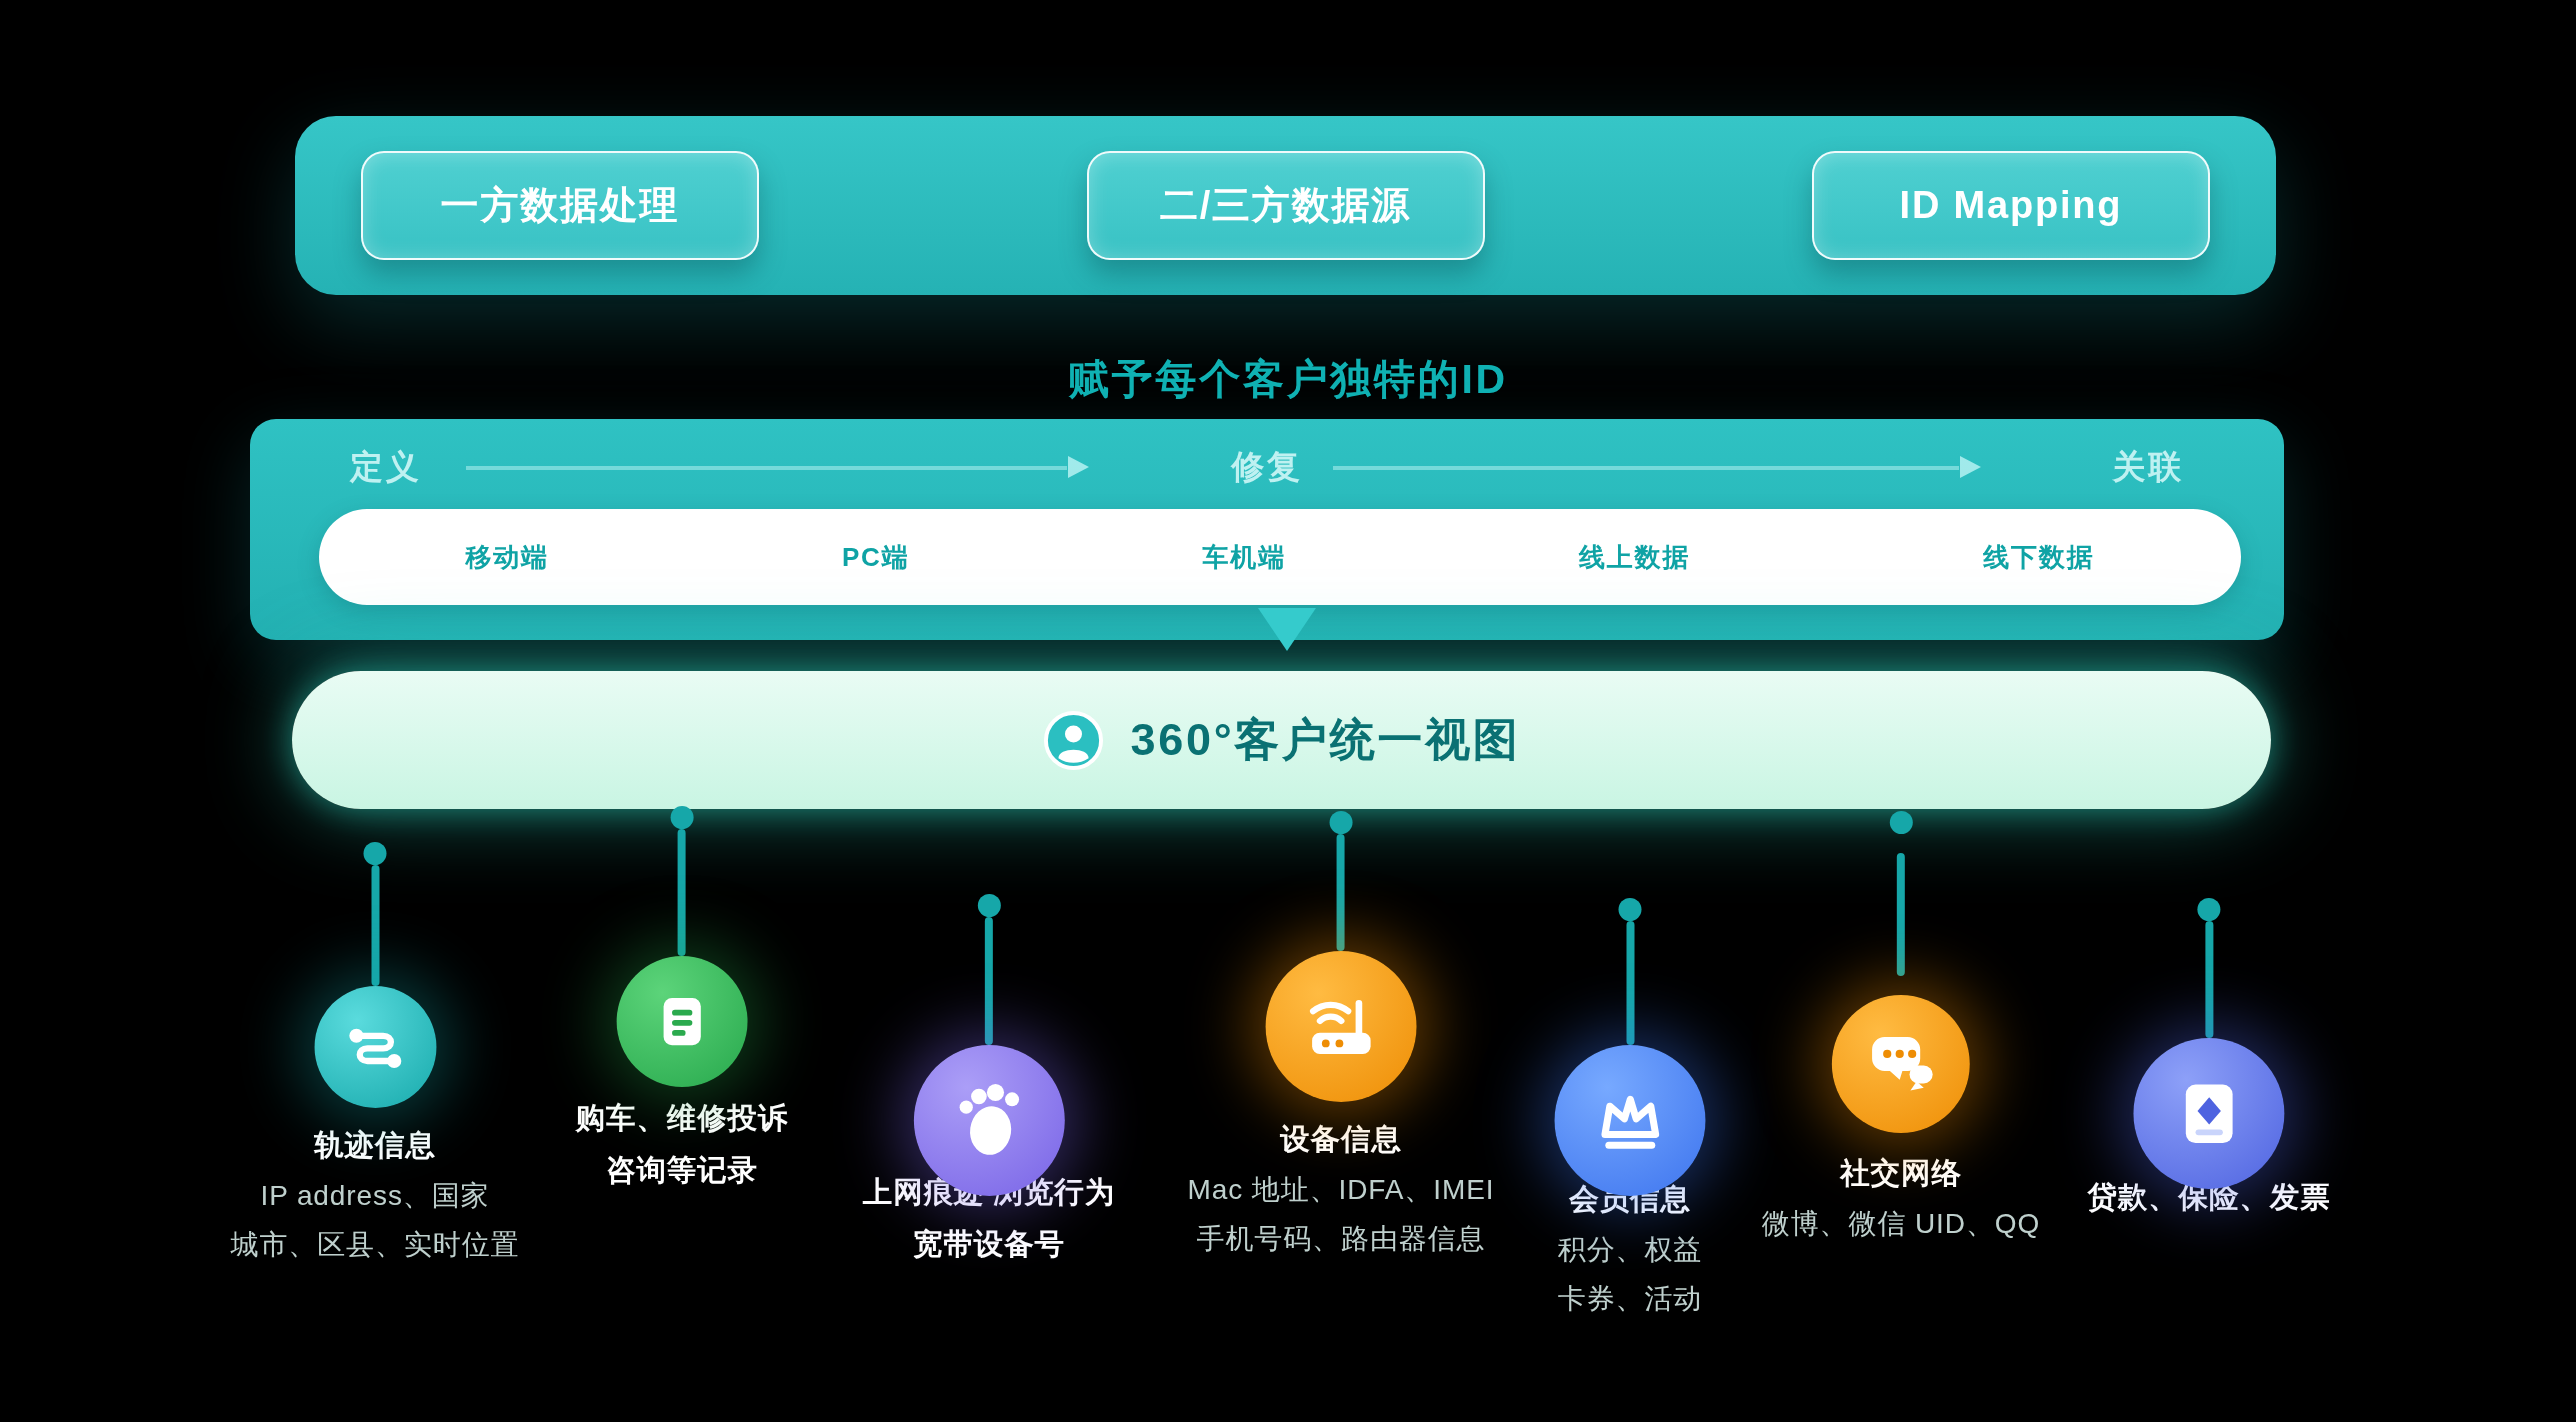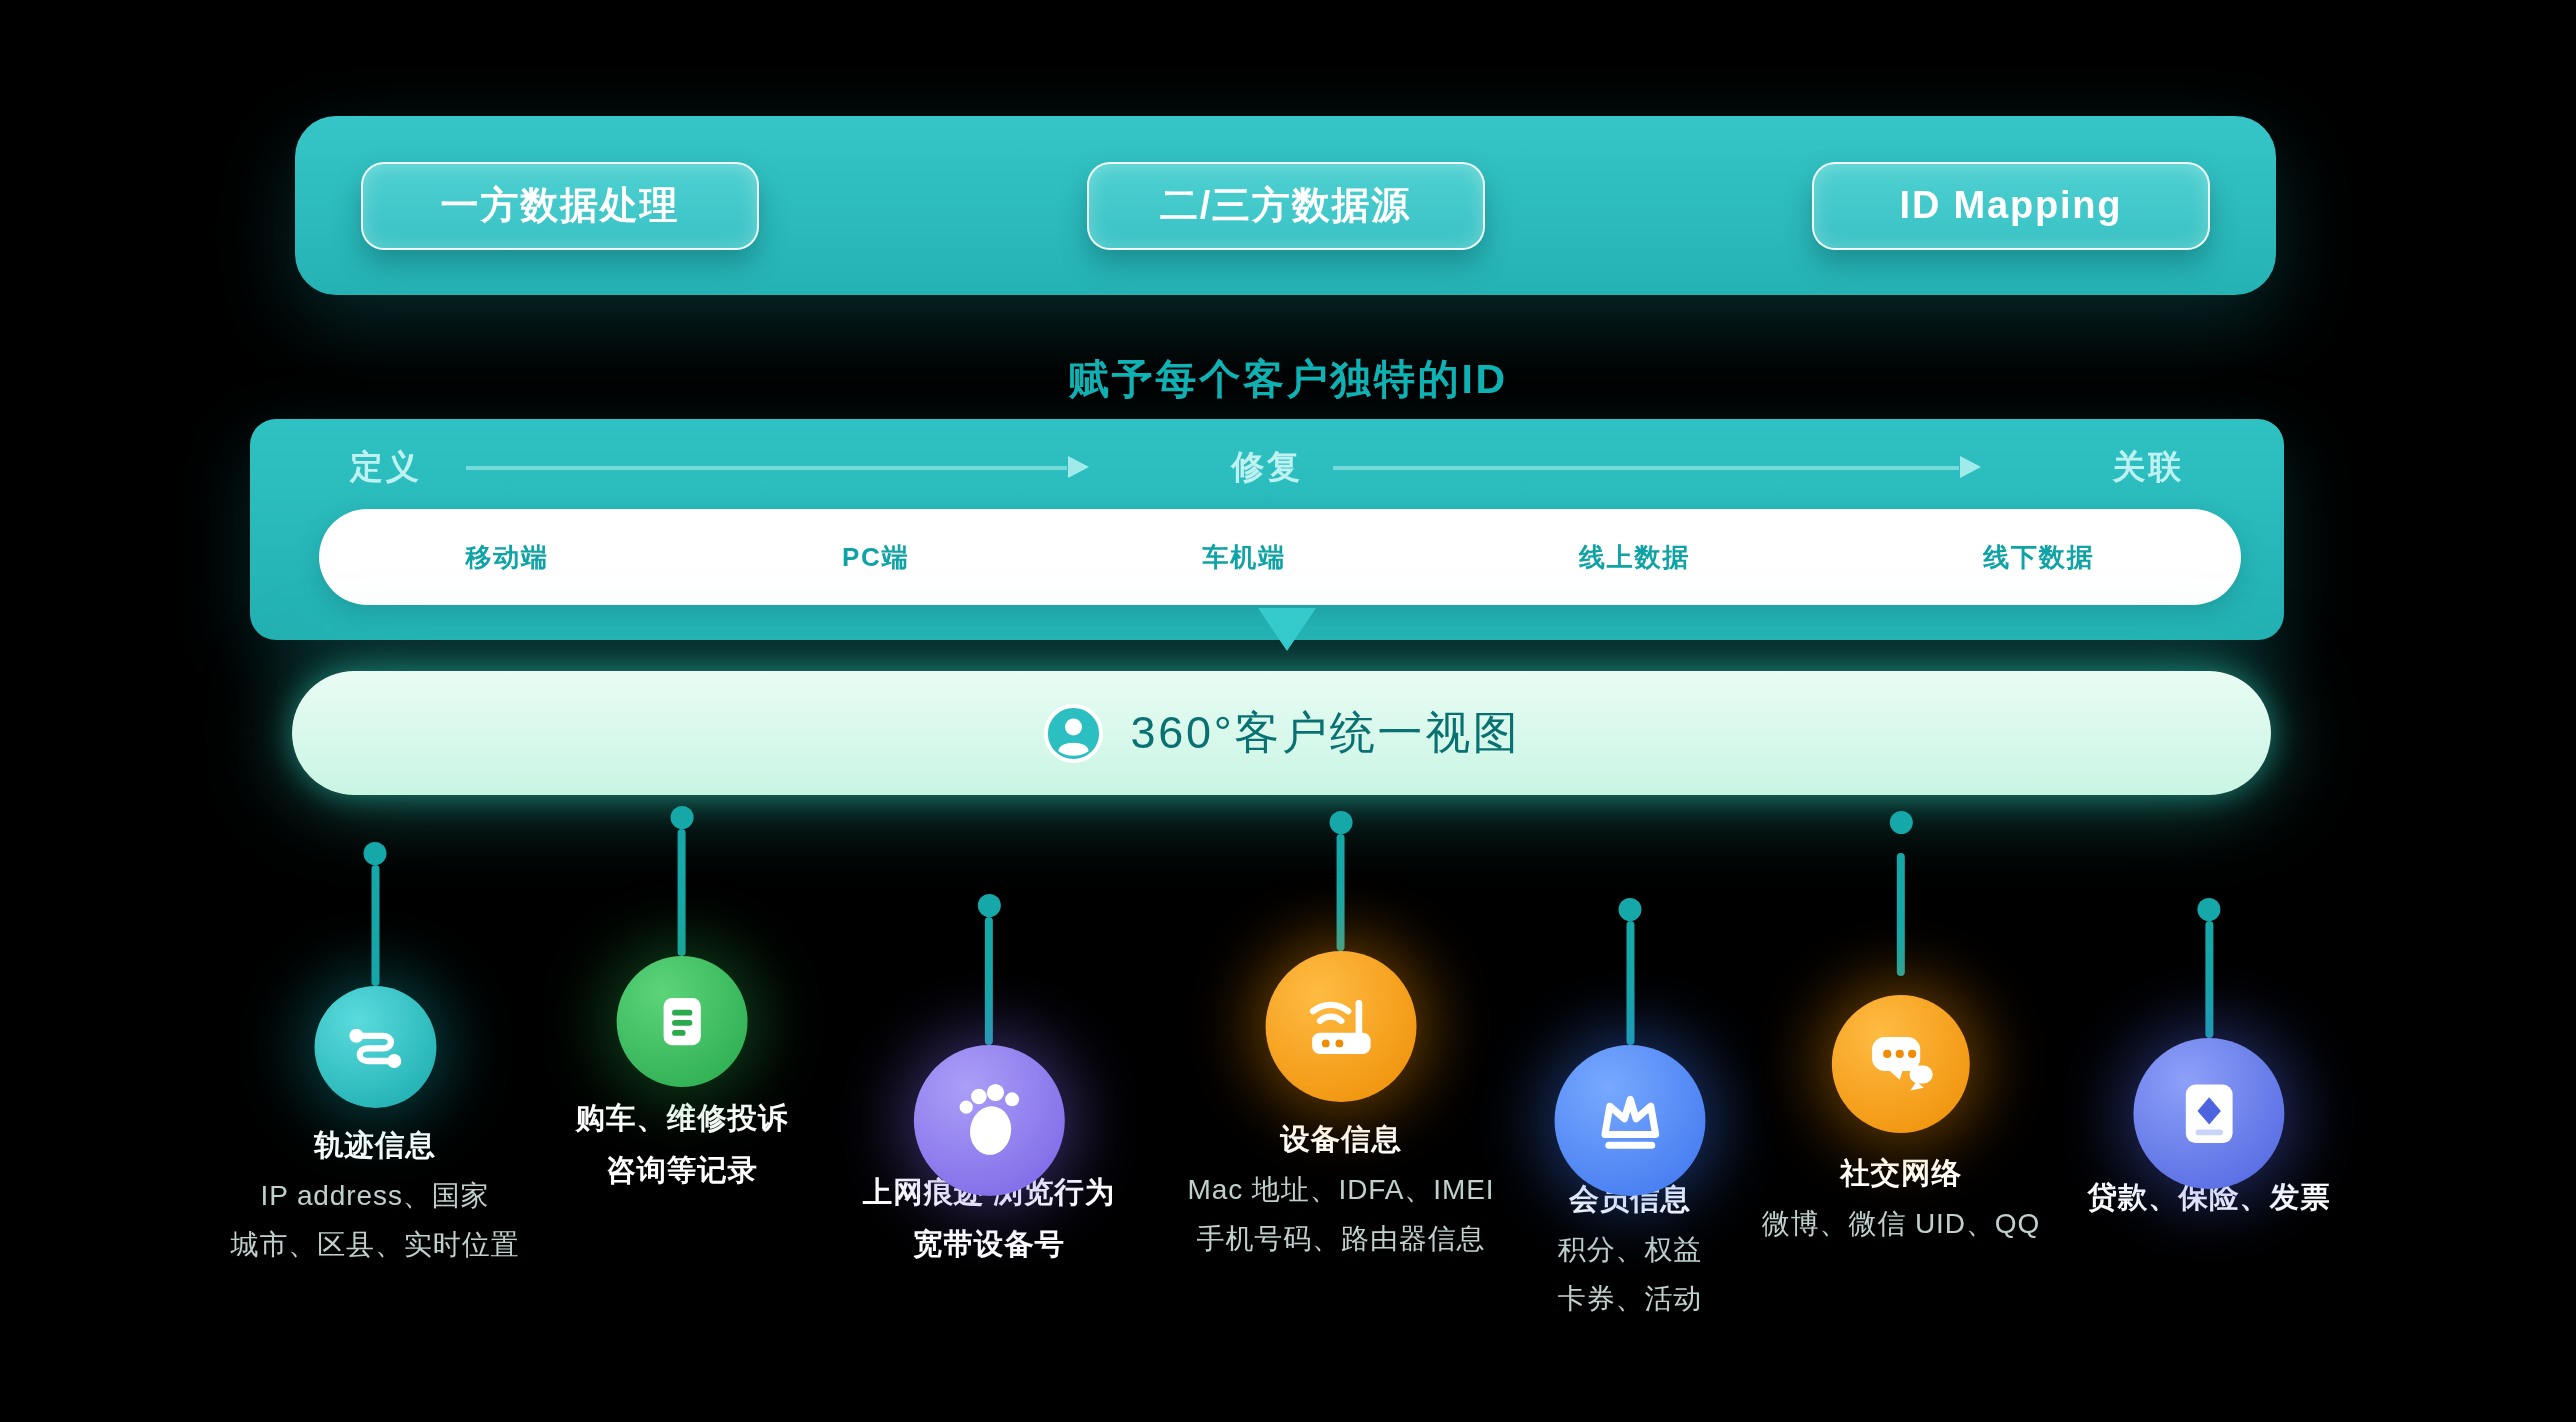--- a/index.html
+++ b/index.html
@@ -11,21 +11,21 @@
 
   
   .top-bar{
     position:absolute;left:295px;top:116px;width:1981px;height:179px;
     border-radius:41px;background:linear-gradient(180deg,#36c6c7,#25b2b4);
     display:flex;align-items:center;justify-content:space-between;
     padding:0 66px;box-sizing:border-box;
     box-shadow:0 27px 81px rgba(25,150,155,.28);
   }
   .pill{
-    min-width:398px;height:88px;border-radius:23px;
+    min-width:398px;height:109px;border-radius:23px;
     background:linear-gradient(180deg,#4fd0d1,#38c2c4);
     border:2.7px solid rgba(255,255,255,.92);
     color:#fff;font-size:38px;font-weight:bold;letter-spacing:1.8px;
     display:flex;align-items:center;justify-content:center;box-sizing:border-box;
     box-shadow:0 14.3px 27px rgba(8,80,84,.38),0 0 19.7px rgba(255,255,255,.28) inset;
     cursor:pointer;
   }
 
   
   .subtitle{
@@ -61,26 +61,26 @@
     box-shadow:0 7.2px 21.5px rgba(10,90,95,.25);
   }
   .down-arrow{
     position:absolute;left:1258px;top:608px;width:0;height:0;z-index:3;
     border-left:29.5px solid transparent;border-right:29.5px solid transparent;
     border-top:43px solid #35cbcc;
   }
 
   
   .unified{
-    position:absolute;left:292px;top:671px;width:1979px;height:124px;
+    position:absolute;left:292px;top:671px;width:1979px;height:138px;
     border-radius:73px;
     background:linear-gradient(180deg,#e9fcf4,#c9f5e3);
     box-shadow:0 0 85px rgba(47,210,190,.5),0 0 30px rgba(47,210,190,.45);
     display:flex;align-items:center;justify-content:center;gap:25px;
-    color:#0a7173;font-size:45px;font-weight:normal;letter-spacing:2.7px;
+    color:#0a7173;font-size:45px;font-weight:bold;letter-spacing:2.7px;
   }
   .uv-icon{width:63px;height:63px;flex:0 0 auto;}
 
   
   .src{
     position:absolute;transform:translateX(-50%);
     display:flex;flex-direction:column;align-items:center;
   }
   .dot{width:23px;height:23px;border-radius:50%;background:#16a7a9;flex:0 0 auto;}
   .vline{width:8px;background:#16a7a9;border-radius:4.5px;flex:0 0 auto;}

